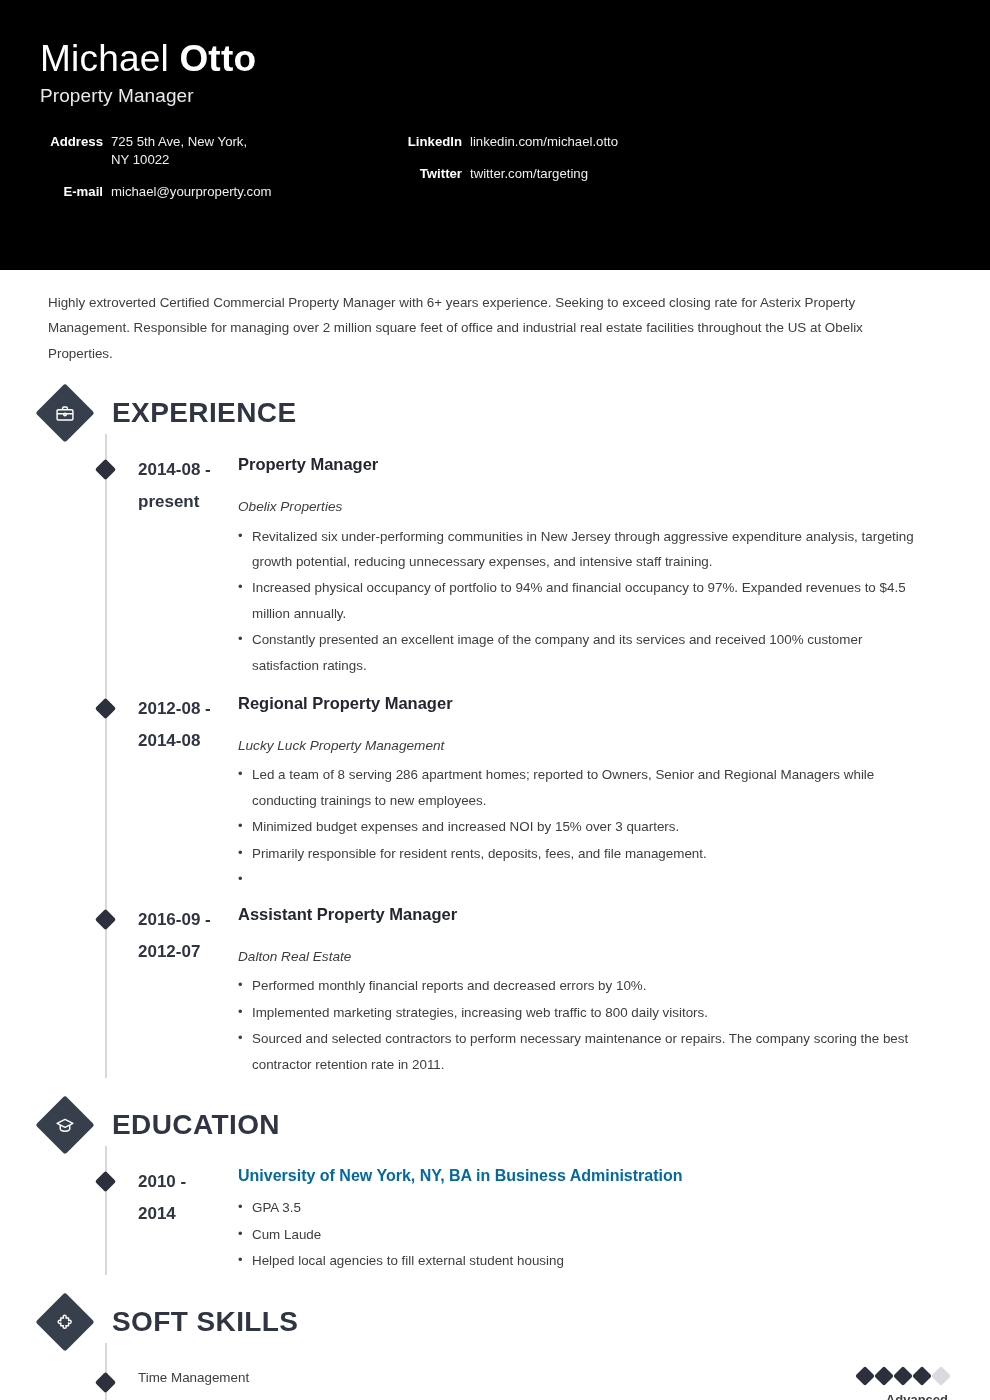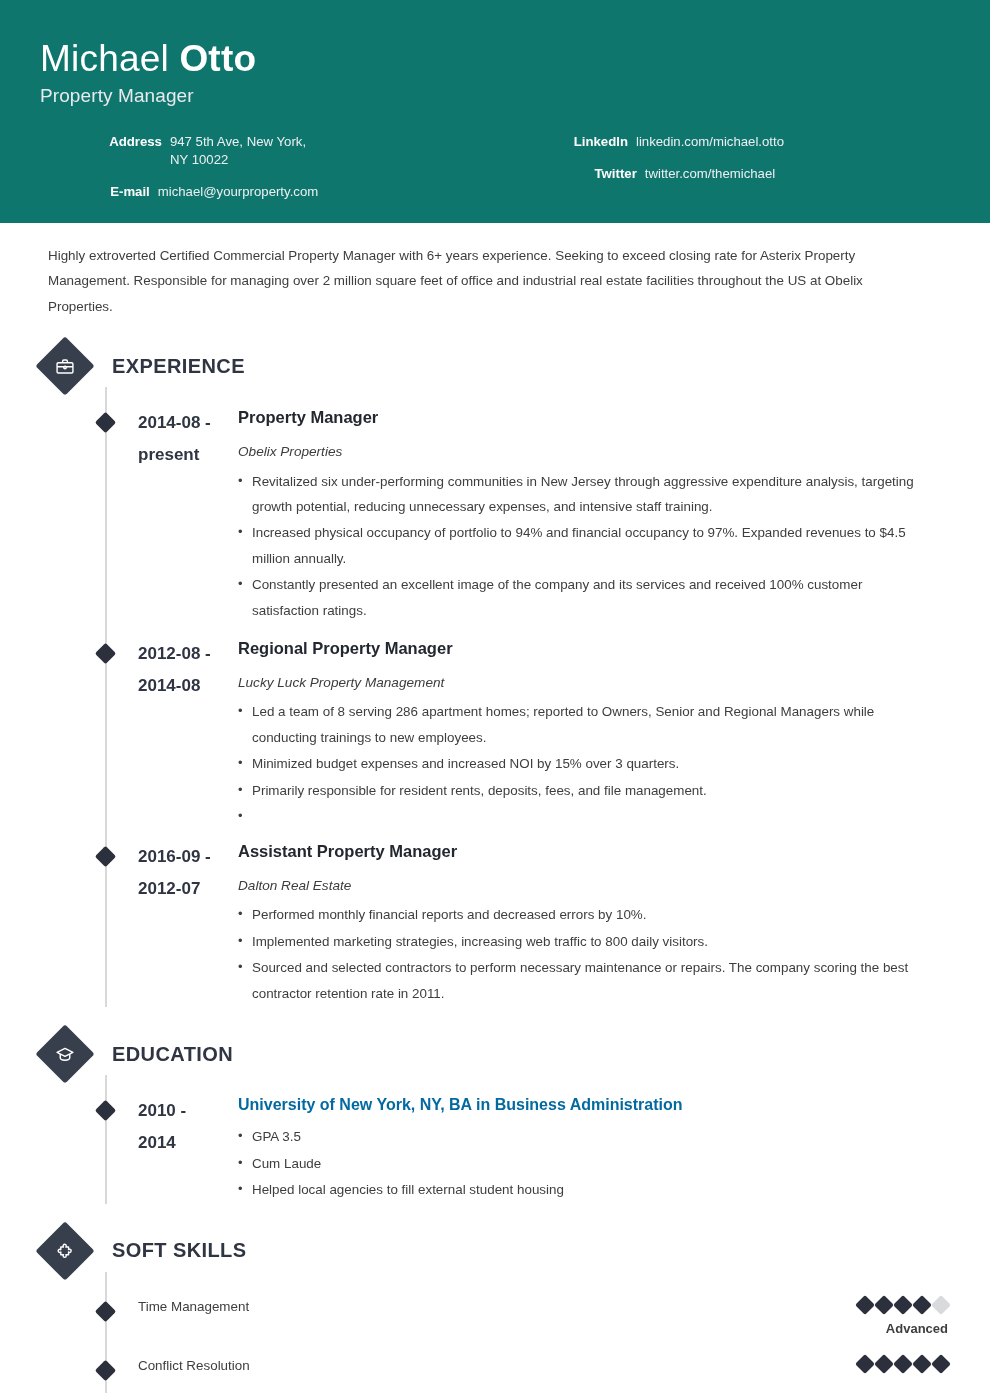--- a/index.html
+++ b/index.html
@@ -10,24 +10,24 @@
     background: #ffffff;
     font-family: "Liberation Sans", sans-serif;
     color: #3b3b3b;
     overflow: hidden;
   }
 
   .page { position: relative; width: 990px; height: 1400px; background:#fff; }
 
   
   .header {
-    background: #0f766e;
+    background: #000000;
     color: #ffffff;
     padding: 38px 40px 26px 40px;
-    height: 223px;
+    height: 270px;
   }
   .name {
     font-size: 37px;
     font-weight: 400;
     letter-spacing: 0.2px;
     line-height: 1.12;
     color: #ffffff;
   }
   .name .last { font-weight: 700; }
   .job-title {
@@ -44,21 +44,20 @@
   }
   .contact-col-left { width: 325px; }
   .contact-col-right { flex: 1; padding-left: 35px; }
 
   .c-row {
     display: flex;
     font-size: 13.2px;
     line-height: 1.35;
     margin-bottom: 14px;
     color: #edeff2;
-    justify-content: center;
   }
   .c-row:last-child { margin-bottom: 0; }
   .c-label {
     font-weight: 700;
     text-align: right;
     white-space: nowrap;
     color: #ffffff;
   }
   .contact-col-left .c-label { width: 63px; }
   .contact-col-right .c-label { width: 62px; }
@@ -93,21 +92,21 @@
     transform: rotate(45deg);
     border-radius: 3px;
     flex: 0 0 42px;
     margin-left: 4px;
     display: flex;
     align-items: center;
     justify-content: center;
   }
   .badge svg { transform: rotate(-45deg); display:block; }
   .section-title {
-    font-size: 20px;
+    font-size: 28px;
     font-weight: 700;
     color: #2f3542;
     letter-spacing: 0.4px;
     margin-left: 26px;
   }
 
   
   .timeline {
     position: relative;
     padding-left: 0;
@@ -149,21 +148,21 @@
   .role {
     font-size: 16.5px;
     font-weight: 700;
     color: #23272f;
     line-height: 1.3;
   }
   .company {
     font-size: 13.6px;
     font-style: italic;
     color: #3d3d3d;
-    margin-top: 14px;
+    margin-top: 22px;
     line-height: 1.3;
   }
   .degree {
     font-size: 16px;
     font-weight: 700;
     color: #0369a1;
     line-height: 1.3;
   }
 
   ul.bullets {
@@ -237,21 +236,21 @@
   <div class="header">
     <div class="name"><span>Michael </span><span class="last">Otto</span></div>
     <div class="job-title">Property Manager</div>
 
     <div class="contact-wrap">
       <div class="contact-col-left">
 
         <div class="c-row">
           <div class="c-label">Address</div>
           <div class="c-value">
-            <span>947 5th Ave, New York,</span>
+            <span>725 5th Ave, New York,</span>
             <span class="line2">NY 10022</span>
           </div>
         </div>
 
 
         <div class="c-row">
           <div class="c-label">E-mail</div>
           <div class="c-value">michael@yourproperty.com</div>
         </div>
 
@@ -259,21 +258,21 @@
 
       <div class="contact-col-right">
 
         <div class="c-row">
           <div class="c-label">LinkedIn</div>
           <div class="c-value">linkedin.com/michael.otto</div>
         </div>
 
         <div class="c-row">
           <div class="c-label">Twitter</div>
-          <div class="c-value">twitter.com/themichael</div>
+          <div class="c-value">twitter.com/targeting</div>
         </div>
 
       </div>
     </div>
   </div>
 
   <div class="body-area">
 
     <div class="summary">Highly extroverted Certified Commercial Property Manager with 6+ years experience. Seeking to exceed closing rate for Asterix Property Management. Responsible for managing over 2 million square feet of office and industrial real estate facilities throughout the US at Obelix Properties.</div>
 

